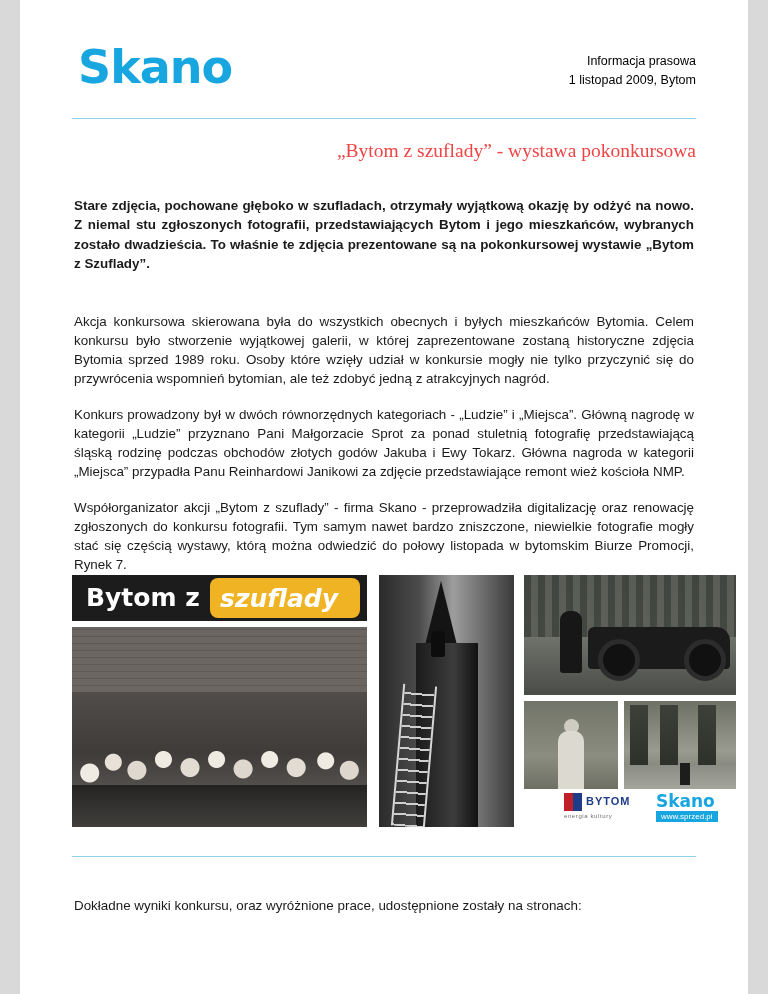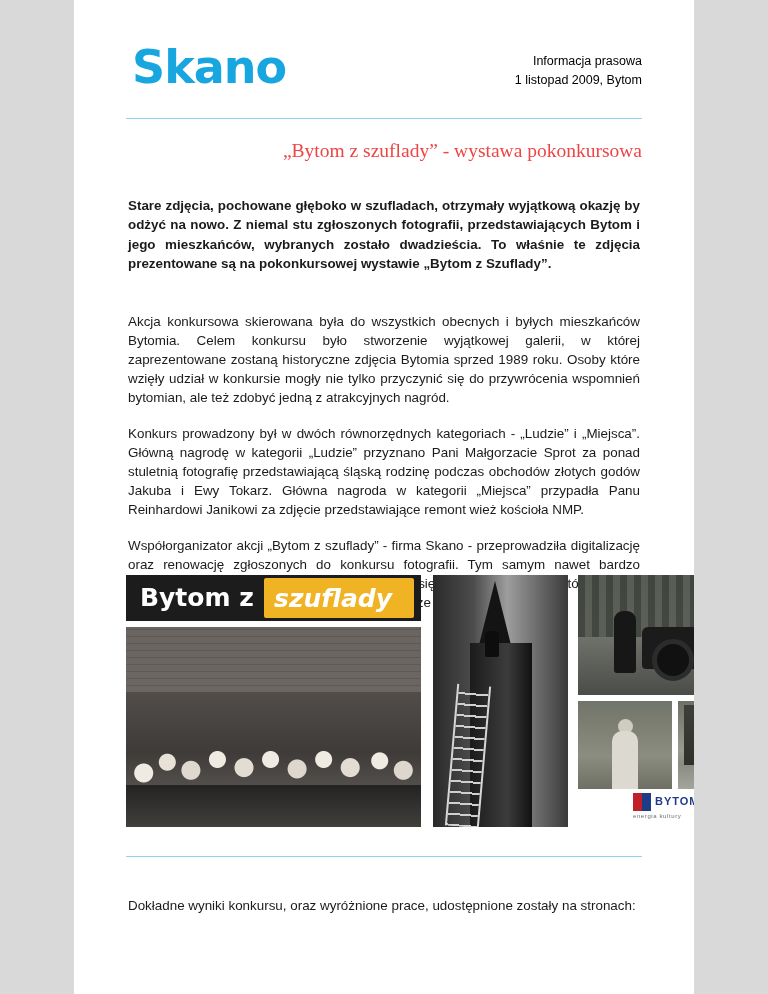--- a/index.html
+++ b/index.html
@@ -4,21 +4,21 @@
 <style>
   html, body {
     margin: 0;
     padding: 0;
     background: #d9d9d9;
   }
   body {
     font-family: "Liberation Sans", sans-serif;
   }
   .page {
-    width: 620px;
+    width: 728px;
     height: 994px;
     background: #ffffff;
     position: relative;
     overflow: hidden;
     margin: 0 auto;
   }
   .content {
     position: absolute;
     left: 52px;
     right: 52px;
@@ -113,21 +113,21 @@
     color: #ffffff;
     font-family: "DejaVu Sans", sans-serif;
   }
   .banner-hl {
     position: absolute;
     left: 138px;
     top: 3px;
     width: 150px;
     height: 40px;
     background: #f0b323;
-    border-radius: 2px;
+    border-radius: 8px;
   }
   .banner-hl span {
     position: absolute;
     left: 10px;
     top: 6px;
     font-size: 25px;
     font-weight: bold;
     color: #ffffff;
     font-style: italic;
     font-family: "DejaVu Sans", sans-serif;
@@ -293,21 +293,21 @@
   .logostrip {
     position: absolute;
     left: 452px;
     top: 214px;
     width: 212px;
     height: 38px;
     background: #ffffff;
   }
   .bytom-mark {
     position: absolute;
-    left: 55px;
+    left: 40px;
     top: 4px;
     width: 78px;
     height: 30px;
   }
   .bytom-mark .sq {
     position: absolute;
     left: 0; top: 0;
     width: 18px; height: 18px;
     background: #1f3c88;
   }

